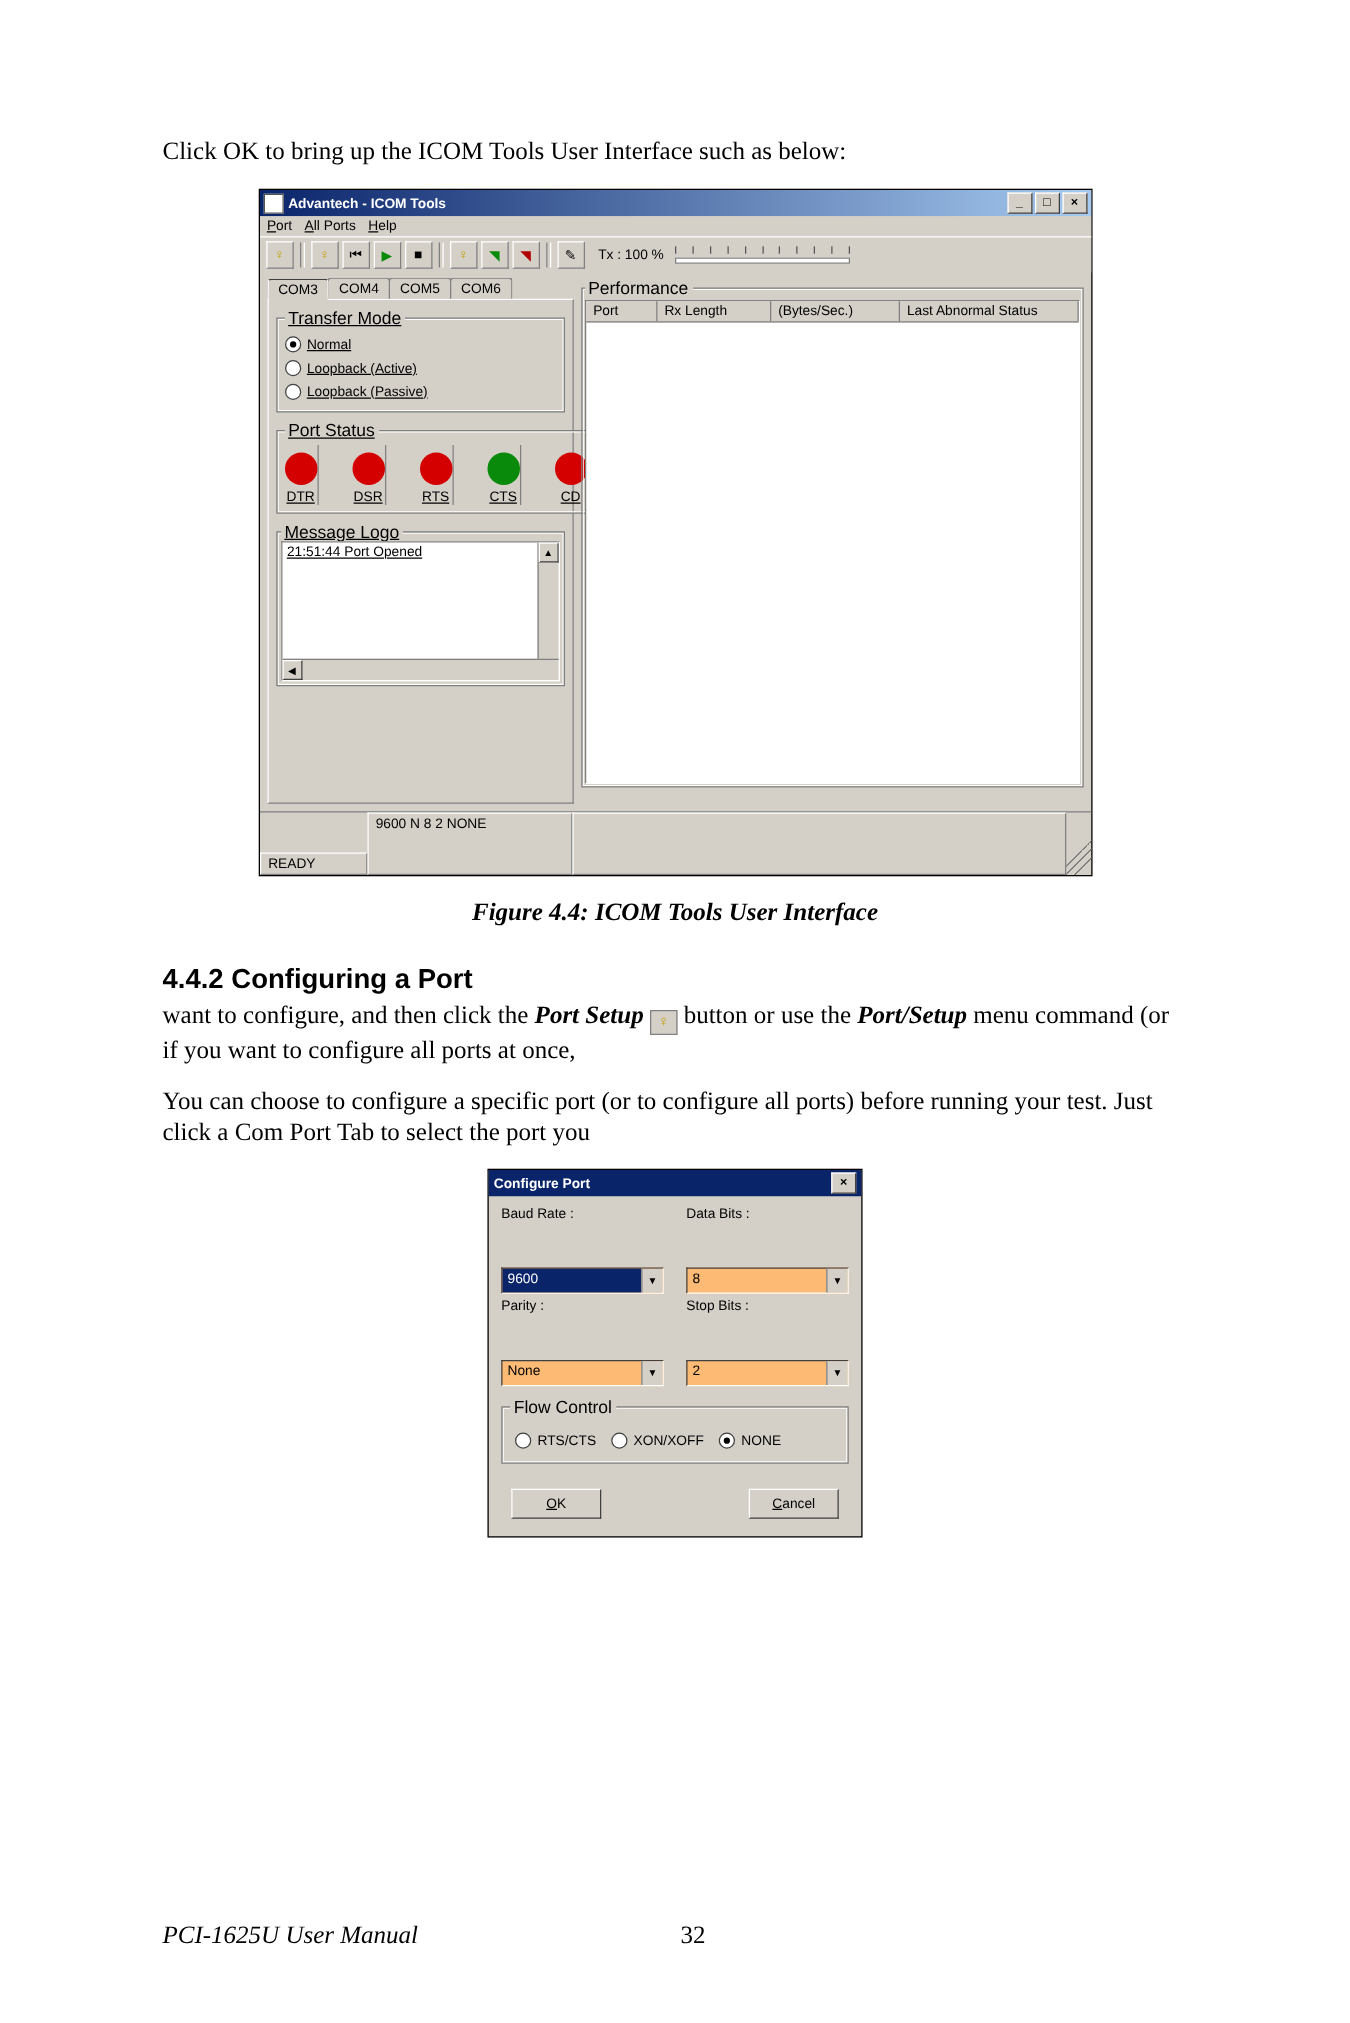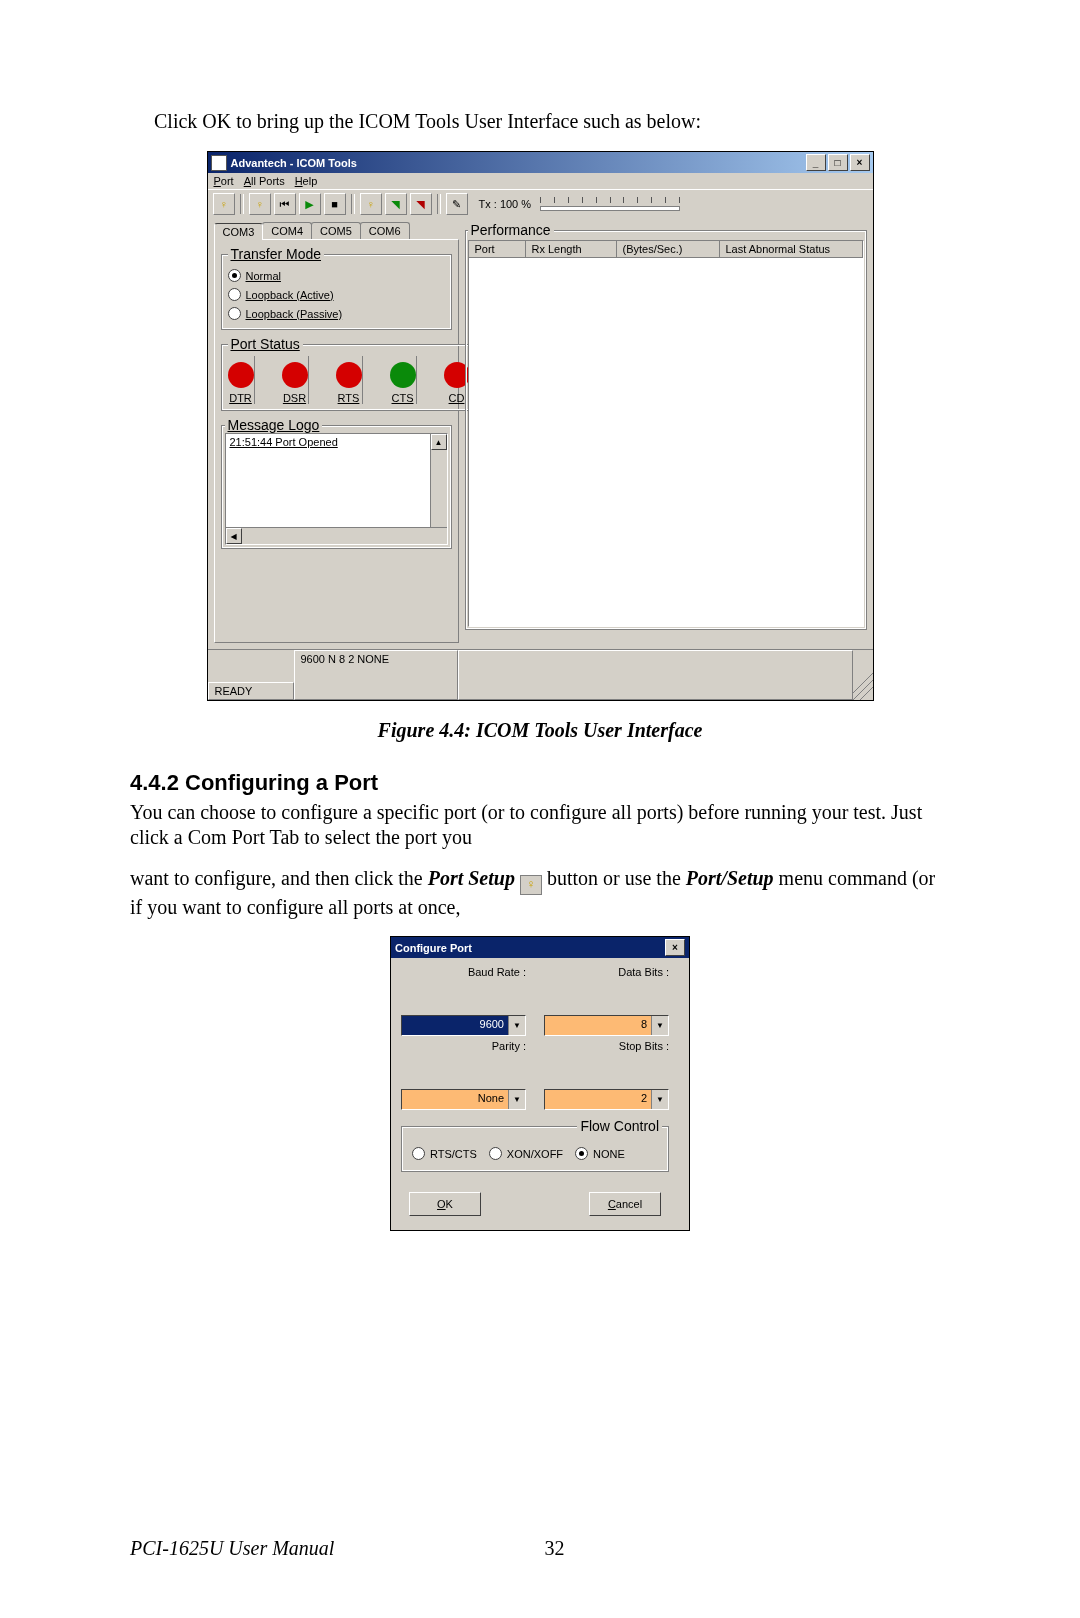--- a/index.html
+++ b/index.html
@@ -9,21 +9,21 @@
     font-size: 20px;
     color: #000;
   }
   .page {
     width: 1080px;
     height: 1618px;
     box-sizing: border-box;
     padding: 90px 130px 60px 130px;
     position: relative;
   }
-  .intro { margin-bottom: 18px; margin-left: 24px; }
+  .intro { margin-bottom: 18px; }
   
   .win {
     width: 665px;
     margin: 0 auto 18px auto;
     background: #d4d0c8;
     border: 1px solid #000;
     font-family: Tahoma, Arial, sans-serif;
     font-size: 11px;
     color: #000;
   }
@@ -132,21 +132,21 @@
   .dlg {
     width: 298px; margin: 10px auto 0 auto;
     background:#d4d0c8; border:1px solid #000;
     font-family: Tahoma, Arial, sans-serif; font-size:11px;
   }
   .dlg-title {
     background:#0a246a; color:#fff; font-weight:bold;
     display:flex; align-items:center; padding:2px 4px;
   }
   .dlg-title .win-btns { margin-left:auto; }
-  .dlg-body { padding: 8px 20px 10px 10px; text-align: right; }
+  .dlg-body { padding: 8px 10px 10px 10px; }
   .dlg-row { display:flex; gap:18px; margin-bottom:4px; }
   .dlg-col { flex:1; }
   .dlg-label { margin-bottom:4px; }
   .combo {
     display:flex; border:1px solid #404040; background:#fdba74; height:19px;
     border-right-color:#fff; border-bottom-color:#fff;margin-top:37px;
   }
   .combo.hl .combo-text { background:#0a246a; color:#fff; }
   .combo-text { flex:1; padding:2px 4px; }
   .combo-btn { width:16px; background:#d4d0c8; border-left:1px solid #808080; display:flex;align-items:center;justify-content:center; font-size:8px;}
@@ -306,27 +306,27 @@
       <div class="status-cell" style="width:150px">9600 N 8 2 NONE</div>
       <div class="status-cell" style="flex:1"></div>
       <div class="grip"></div>
     </div>
   </div>
 
   <p class="figcap">Figure 4.4: ICOM Tools User Interface</p>
 
   <h3 class="section">4.4.2 Configuring a Port</h3>
 
-  <p class="body-p">You can choose to configure a specific port (or to configure all ports) before running your test. Just click a Com Port Tab to select the port you</p>
-
   <p class="body-p">
     <span>want to configure, and then click the </span><b><i>Port Setup</i></b>
     <span class="inline-icon g-yellow">♀</span>
     <span> button or use the </span><b><i>Port/Setup</i></b><span> menu command (or if you want to configure all ports at once,</span>
   </p>
+
+  <p class="body-p">You can choose to configure a specific port (or to configure all ports) before running your test. Just click a Com Port Tab to select the port you</p>
 
 
   <div class="dlg">
     <div class="dlg-title">
       <span>Configure Port</span>
       <div class="win-btns">
           <div class="win-btn">×</div>
         </div>
     </div>
     <div class="dlg-body">

